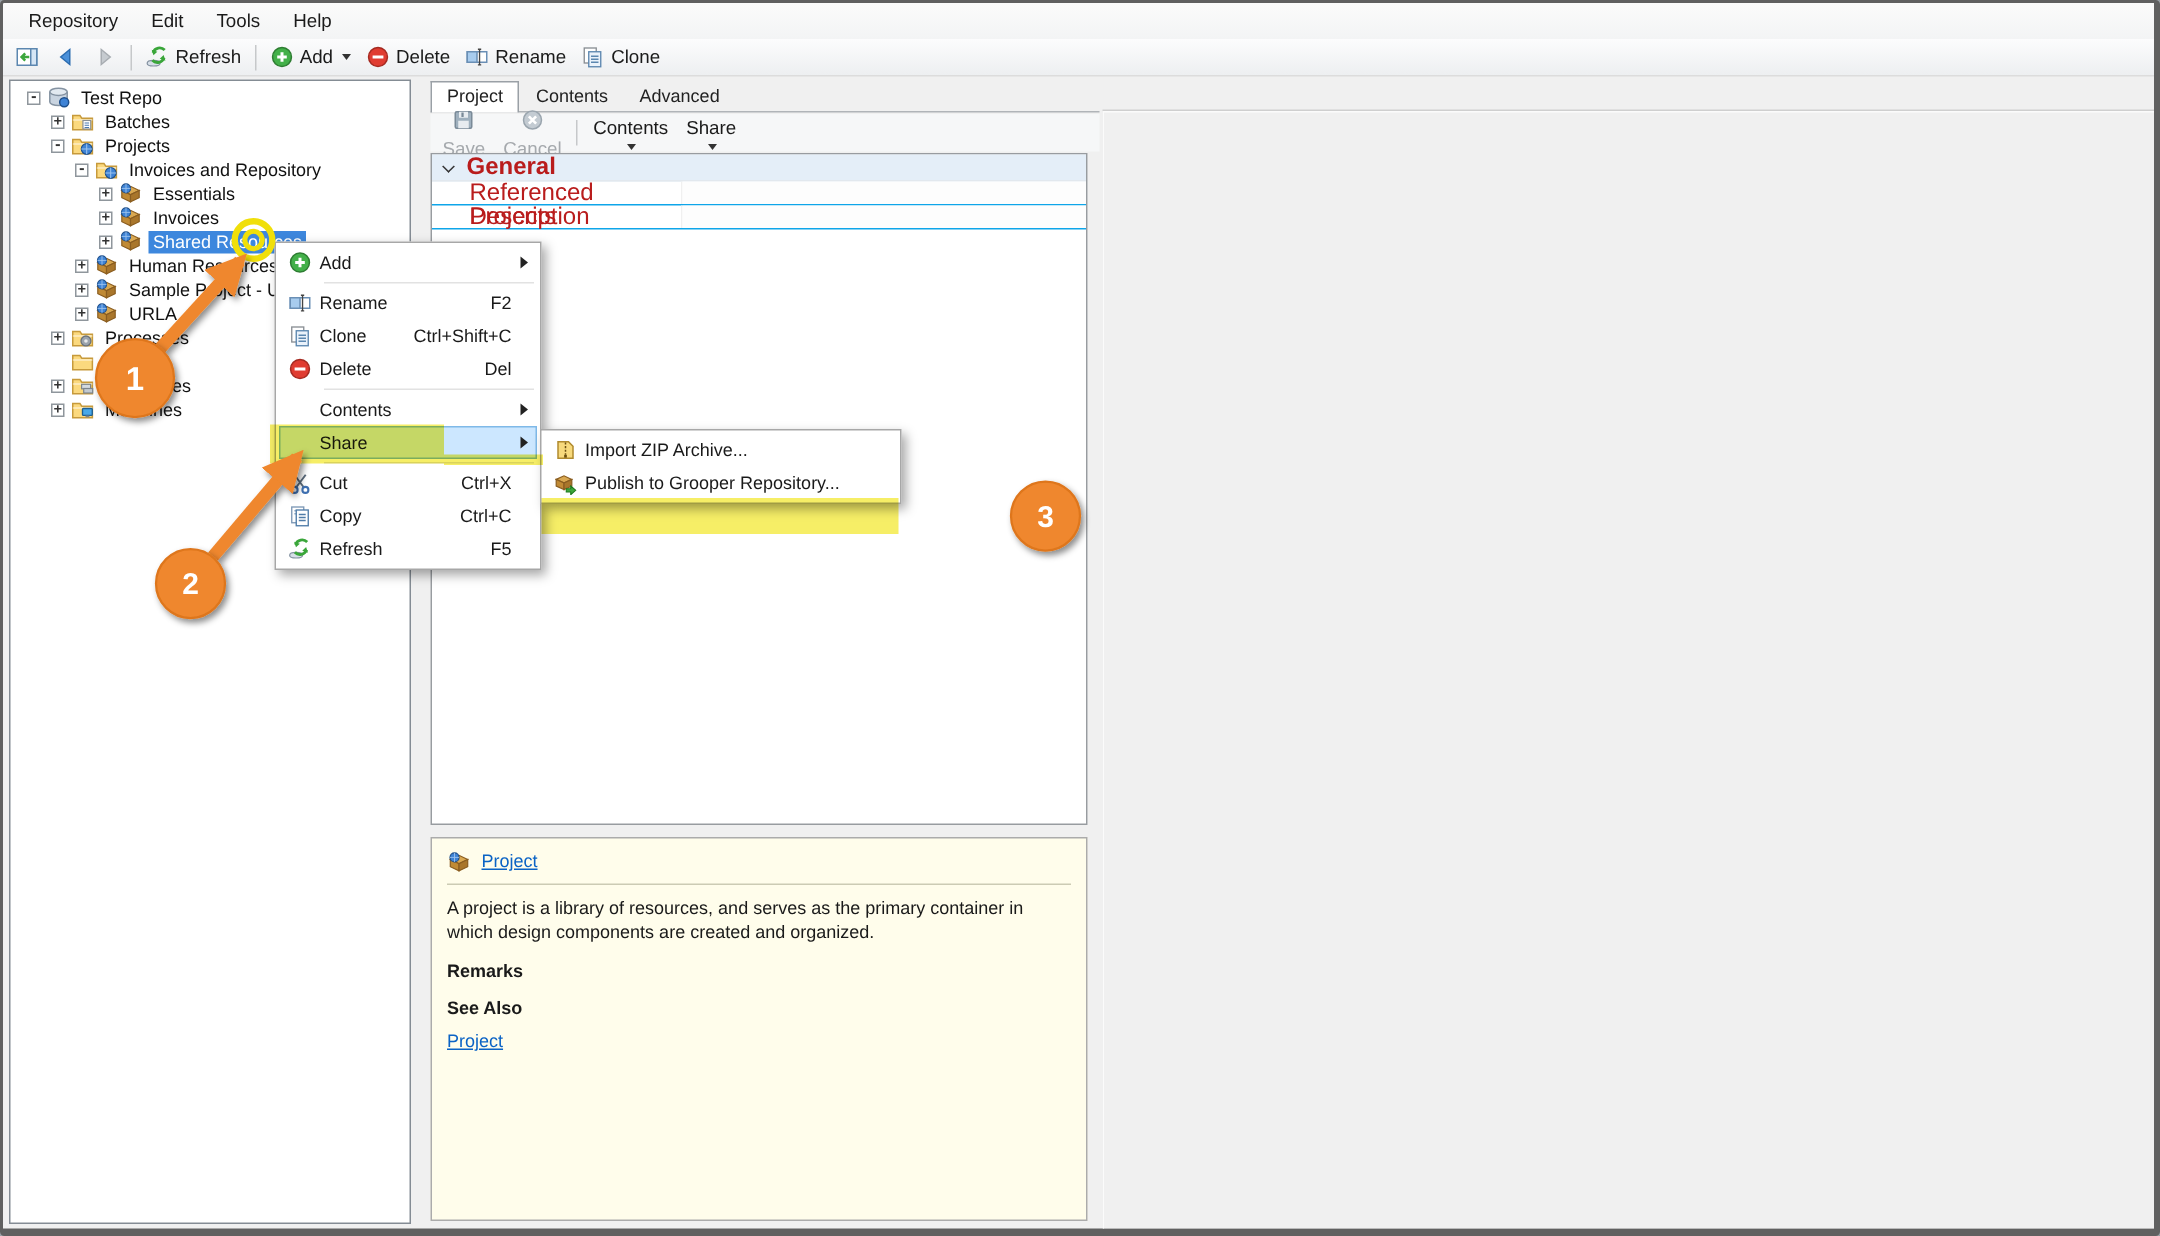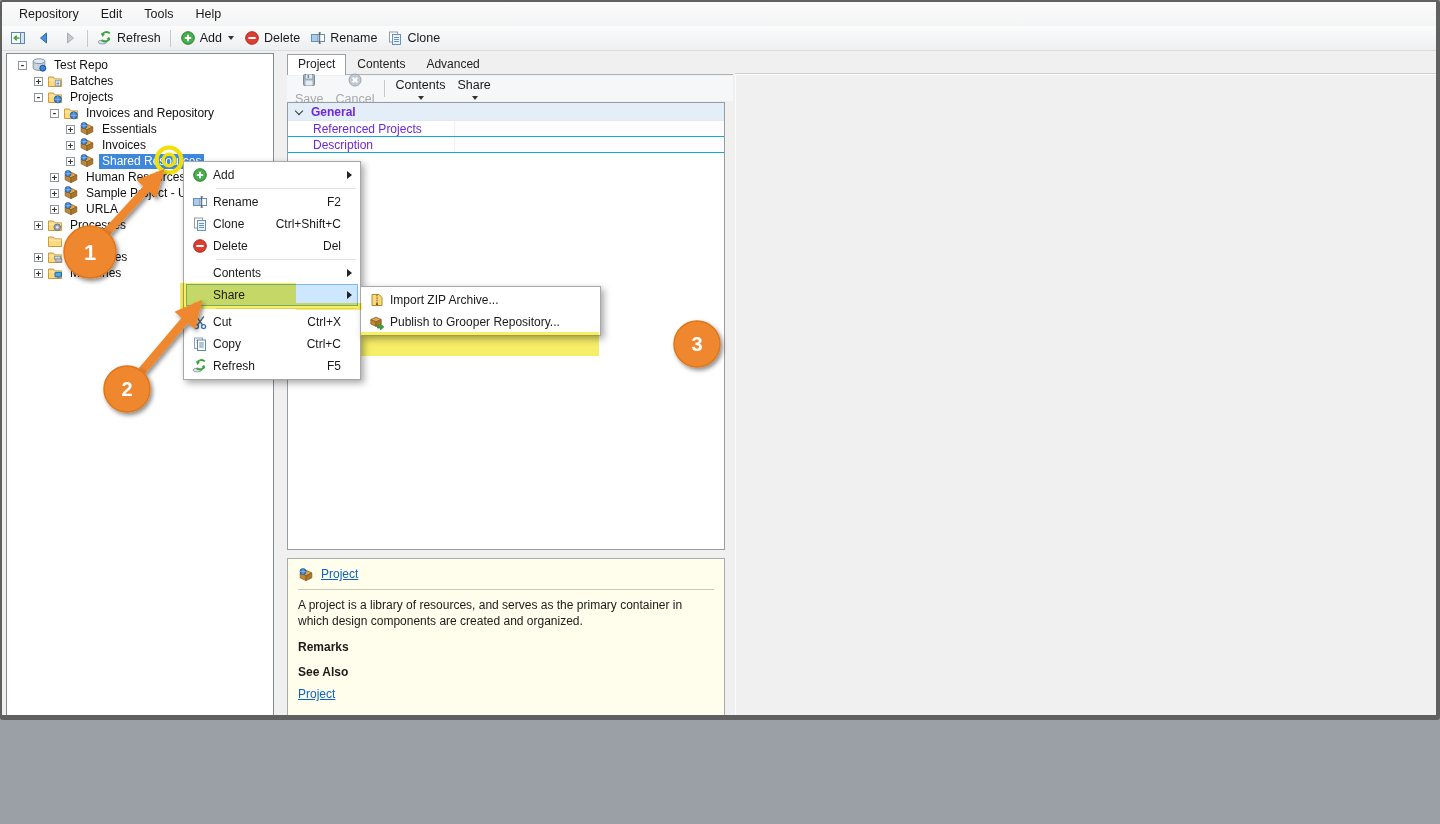--- a/index.html
+++ b/index.html
@@ -1,17 +1,17 @@
 <!DOCTYPE html>
 <html><head>
 <meta charset="utf-8">
 <style>
   html,body{margin:0;padding:0;background:#9aa0a6;font-family:"Liberation Sans",sans-serif;}
   *{box-sizing:border-box;}
-  .window{position:relative;width:1440px;height:720px;background:#f0f0f0;border:solid #606060;
+  .window{position:relative;width:1440px;height:824px;background:#f0f0f0;border:solid #606060;
           border-width:2px 4px 5px 2px;border-radius:3px;overflow:hidden;}
   
   .menubar{position:absolute;left:0;top:0;right:0;height:24px;background:linear-gradient(#fbfbfb,#f3f4f5);
            display:flex;align-items:center;padding-left:6px;font-size:12.5px;color:#1a1a1a;}
   .menubar .mitem{padding:3px 11px;cursor:default;}
   .toolbar{position:absolute;left:0;top:24px;right:0;height:25px;background:linear-gradient(#fcfcfd,#edeff1);
            border-bottom:1px solid #dcdcdc;display:flex;align-items:center;padding-left:3px;font-size:12.5px;color:#1a1a1a;}
   .tbtn{display:flex;align-items:center;gap:4px;padding:2px 5px;border-radius:2px;}
   .tsep{width:1px;height:17px;background:#c6c8ca;margin:0 4px;}
   .ic{width:16px;height:16px;flex:none;display:block;}
@@ -30,21 +30,21 @@
   
   .tabstrip{position:absolute;left:285px;top:53px;width:446px;height:20px;display:flex;align-items:flex-end;
             border-bottom:1px solid #b0b4b8;font-size:12px;color:#222;}
   .tab{padding:2px 10px 3px 10px;margin-right:1px;}
   .tab.active{background:#fff;border:1px solid #9aa0a6;border-bottom:none;margin-bottom:-1px;padding-bottom:4px;}
   .dtoolbar{position:absolute;left:285px;top:74px;width:446px;height:25px;background:#f6f7f8;display:flex;
             align-items:center;font-size:12.5px;color:#1a1a1a;padding-left:2px;}
   .dbtn{display:flex;align-items:center;gap:4px;padding:2px 6px;flex-direction:column;}
   .dbtn.disabled{color:#a5a9ad;}
   .pgrid{position:absolute;left:285px;top:100px;width:438px;height:448px;background:#fff;border:1px solid #989ca0;
-         font-size:12px;color:#6d28d9;}
+         font-size:16px;color:#b91c1c;}
   .pg-cat{height:18px;background:#e4eef8;display:flex;align-items:center;font-weight:bold;
           border-bottom:1px solid #e2e8ee;}
   .chev{width:6px;height:6px;border-right:1.6px solid #333;border-bottom:1.6px solid #333;
         transform:rotate(45deg);margin:0 9px 2px 8px;flex:none;}
   .pg-row{height:16px;display:flex;align-items:flex-end;border-bottom:1px solid #0ea5e9;}
   .pg-label{width:167px;padding-left:25px;border-right:1px solid #f0f0f0;height:100%;line-height:16px;}
   .pg-value{flex:1;height:100%;background:#fdfdfd;}
   
   .info{position:absolute;left:285px;top:556px;width:438px;height:256px;background:#FFFDEB;
         border:1px solid #ababab;padding:8px 10px;font-size:12px;color:#1a1a1a;line-height:1.32;}

